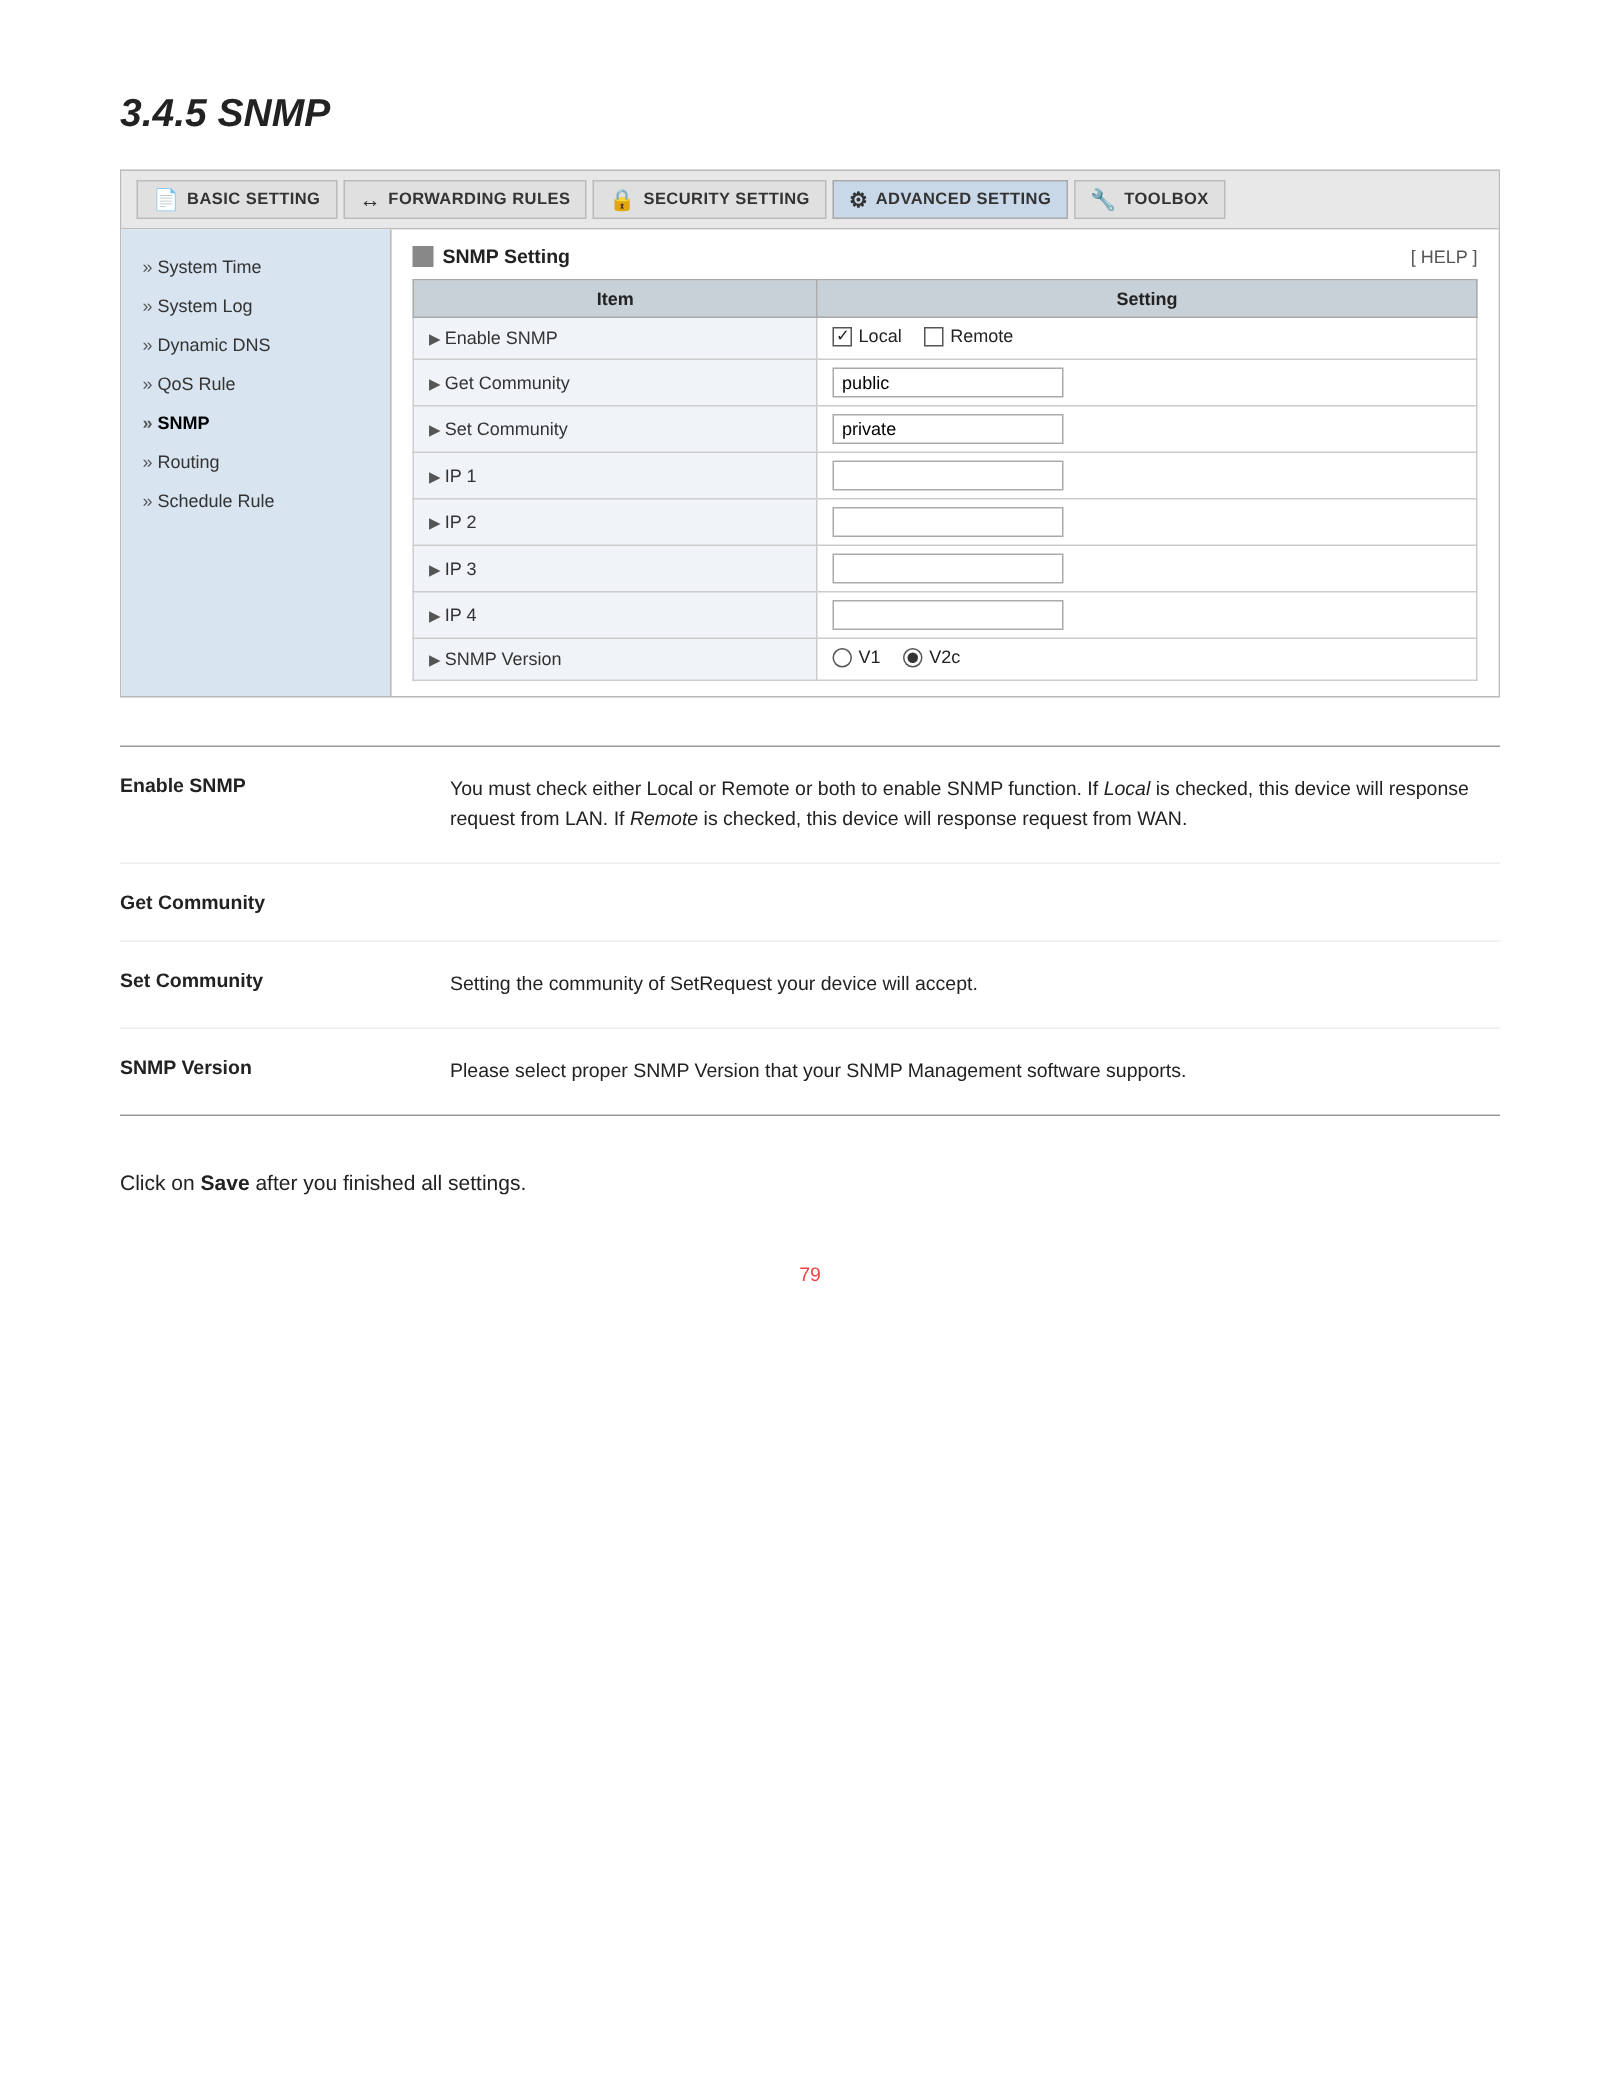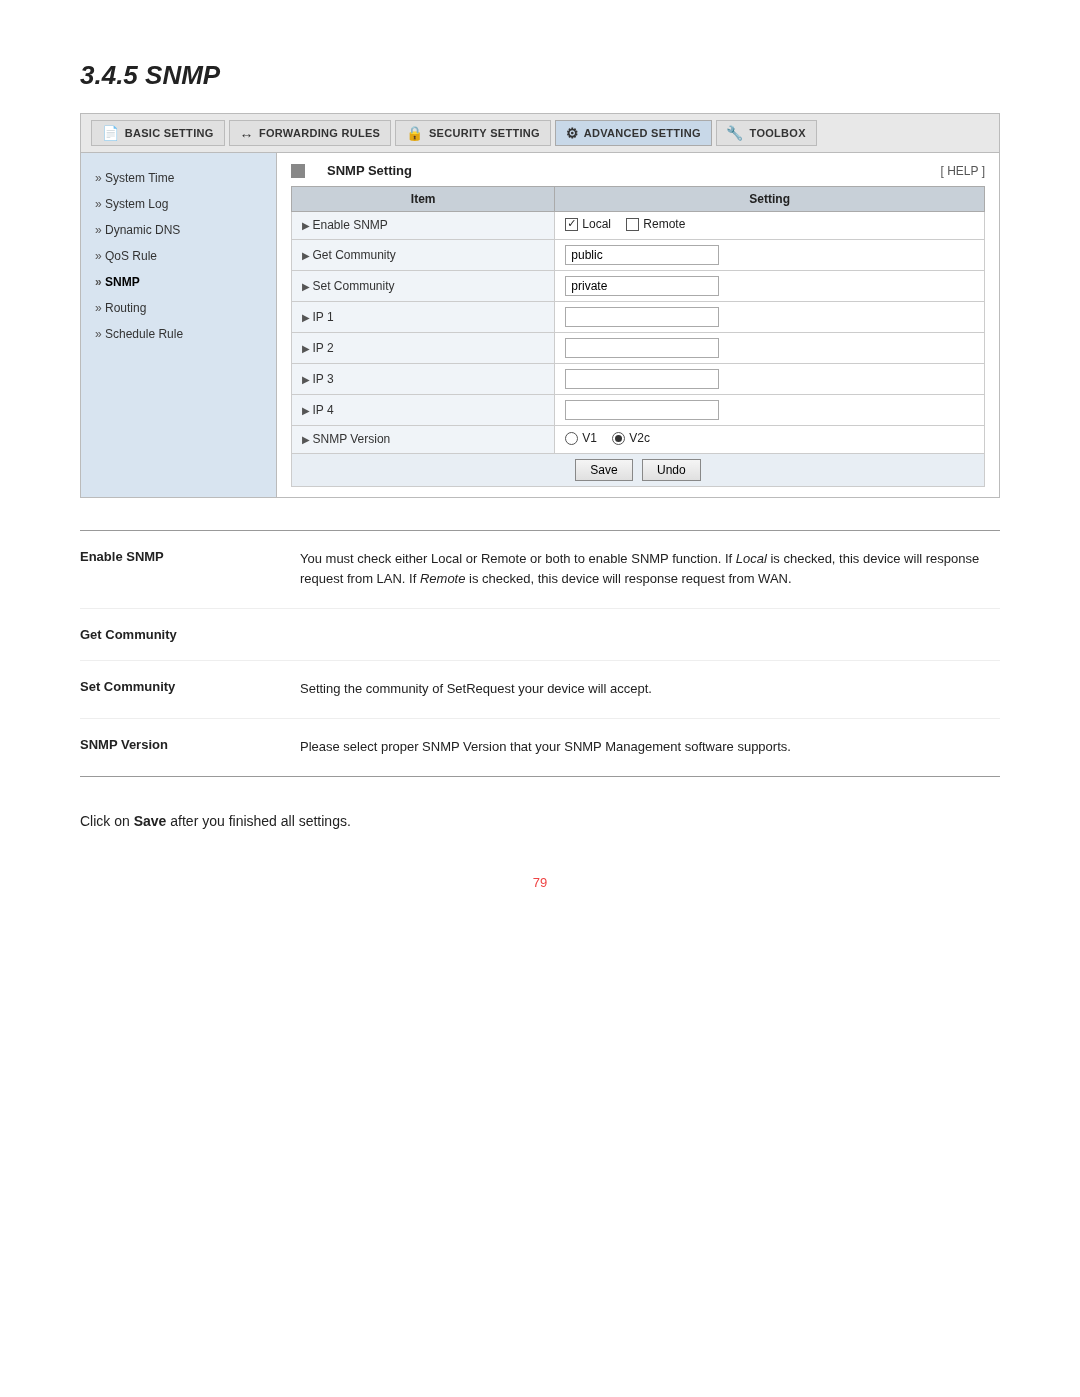--- a/index.html
+++ b/index.html
@@ -61,21 +61,21 @@
     }
 
     
     .main-content {
       display: flex;
       background: #fff;
     }
 
     
     .sidebar {
-      width: 196px;
+      width: 180px;
       background: #d8e4f0;
       border-right: 1px solid #bbb;
       padding: 12px 0;
       flex-shrink: 0;
     }
 
     .sidebar-item {
       padding: 6px 10px 6px 14px;
       font-size: 12px;
       color: #333;
@@ -101,21 +101,21 @@
     .settings-header {
       display: flex;
       justify-content: space-between;
       align-items: center;
       margin-bottom: 8px;
     }
 
     .settings-title {
       display: flex;
       align-items: center;
-      gap: 22px;
+      gap: 6px;
       font-size: 13px;
       font-weight: bold;
       color: #222;
     }
 
     .settings-title-icon {
       width: 14px;
       height: 14px;
       background: #888;
       display: inline-block;
@@ -465,26 +465,20 @@
                 <span class="radio-empty"></span>
                 <span>V1</span>
               </label>
               <label class="radio-label">
                 <span class="radio-filled"></span>
                 <span>V2c</span>
               </label>
             </td>
           </tr>
 
-          <tr>
-            <td colspan="2" class="action-row">
-              <button class="btn">Save</button>
-              <button class="btn">Undo</button>
-            </td>
-          </tr>
         </tbody>
       </table>
     </div>
   </div>
 </div>
 
 <div class="desc-section">
 
   <div class="desc-row">
     <div class="desc-param">Enable SNMP</div>

